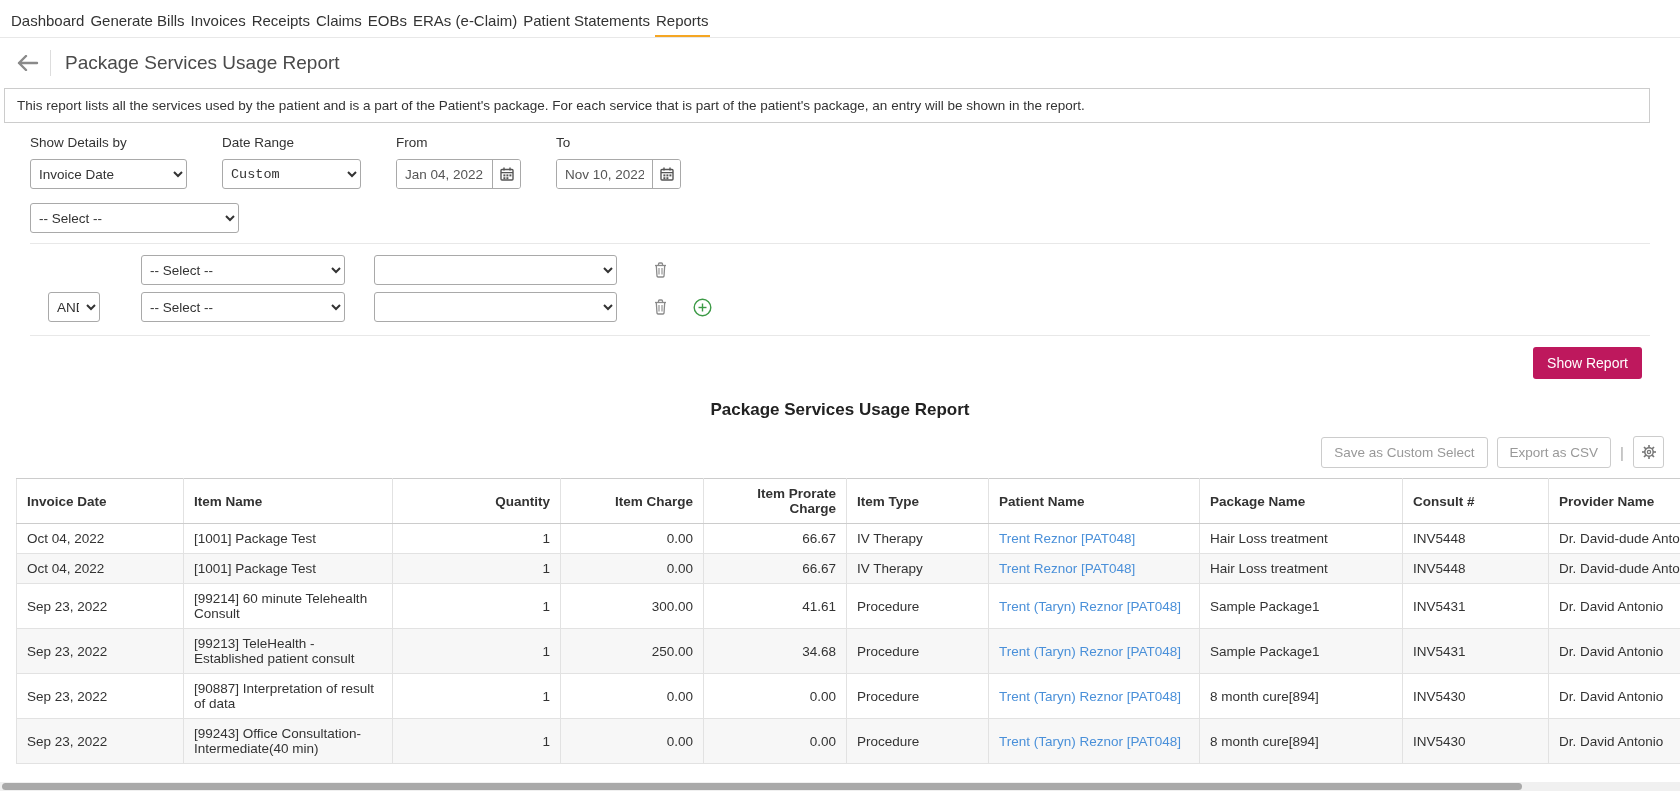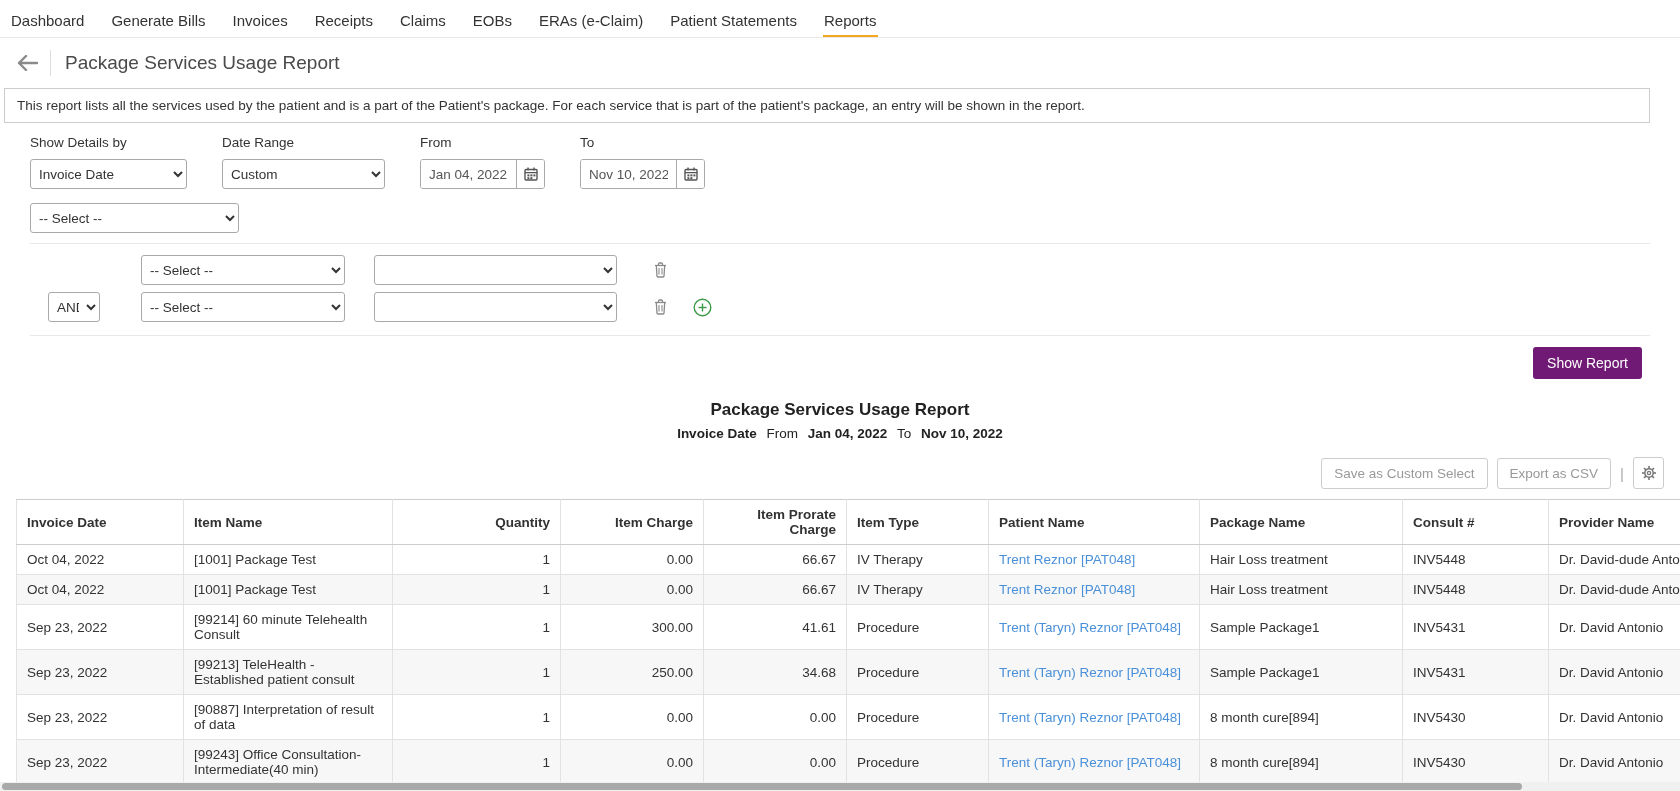--- a/index.html
+++ b/index.html
@@ -6,21 +6,21 @@
   html,body { margin:0; padding:0; }
   body {
     width:1680px; height:791px; overflow:hidden; position:relative;
     background:#fff; color:#333;
     font-family:"Liberation Sans", sans-serif; font-size:13.5px;
   }
   a { text-decoration:none; }
 
   
   .topnav {
-    display:flex; align-items:flex-end; gap:25px;
+    display:flex; align-items:flex-end; gap:4px;
     padding:0 0 0 10px; height:38px;
     border-bottom:1px solid #e8e8e8; font-size:15px;
   }
   .nav-item { color:#333; cursor:pointer; padding:9px 1px 8px; display:inline-block; }
   .nav-item.active { border-bottom:2px solid #f5a623; padding-bottom:6px; }
 
   
   .page-header { display:flex; align-items:center; padding:12px 0 8px 14px; }
   .back-btn { width:28px; height:26px; display:flex; align-items:center; justify-content:center; cursor:pointer; }
   .vdiv { width:1px; height:26px; background:#ddd; margin:0 14px 0 8px; }
@@ -34,21 +34,21 @@
 
   
   .filters { padding-left:30px; }
   .filter-top { display:flex; gap:35px; align-items:flex-start; }
   .fgroup label { display:block; font-size:13.5px; margin-bottom:9px; color:#333; }
   select {
     height:30px; font-size:13.5px; font-family:inherit; color:#333;
     border:1px solid #a9a9a9; border-radius:3px; background:#fff; padding:0 4px;
   }
   .sel-details { width:157px; }
-  .sel-range   { width:163px; }
+  .sel-range   { width:139px;font-family:Liberation Mono, monospace; }
   .sel-group   { width:209px; }
   .sel-logic   { width:52px; }
   .sel-field   { width:204px; }
   .sel-value   { width:243px; }
 
   .date-input {
     display:inline-flex; align-items:stretch; border:1px solid #a9a9a9;
     border-radius:3px; height:30px; overflow:hidden; background:#fff;
   }
   .date-input input {
@@ -68,21 +68,21 @@
   }
   .cond-row { display:flex; align-items:center; margin:7px 0; }
   .logic-slot { width:52px; margin-left:18px; margin-right:41px; flex:none; }
   .cond-field { margin-right:29px; }
   .cond-value { margin-right:35px; }
   .icon-btn { background:none; border:none; padding:2px; cursor:pointer; display:inline-flex; align-items:center; }
   .add-btn { margin-left:22px; }
 
   .show-report-row { text-align:right; padding:11px 8px 13px 0; margin-right:30px; }
   .show-report {
-    background:#701a75; color:#fff; border:none; border-radius:3px;
+    background:#be185d; color:#fff; border:none; border-radius:3px;
     font-size:14px; font-family:inherit; padding:8px 14px; cursor:pointer;
   }
 
   
   .report-head { text-align:center; margin-top:8px; }
   .report-title { font-size:17px; font-weight:bold; margin:0; color:#222; }
   .report-sub { font-size:13.5px; margin-top:6px; color:#222; }
   .report-sub .b { font-weight:bold; }
   .report-sub span { margin:0 3px; }
 
@@ -270,27 +270,20 @@
     </div>
   </div>
 
   <div class="show-report-row">
     <button class="show-report">Show Report</button>
   </div>
 </div>
 
 <div class="report-head">
   <h2 class="report-title">Package Services Usage Report</h2>
-  <div class="report-sub">
-    <span class="b">Invoice Date</span>
-    <span>From</span>
-    <span class="b">Jan 04, 2022</span>
-    <span>To</span>
-    <span class="b">Nov 10, 2022</span>
-  </div>
 </div>
 
 <div class="actions">
   <button class="btn-muted">Save as Custom Select</button>
   <button class="btn-muted">Export as CSV</button>
   <span class="act-sep">|</span>
   <button class="gear-btn">
     <span style="display:inline-flex;">
       <svg width="16" height="16" viewBox="0 0 16 16">
           <g stroke="#777" stroke-width="1.6">

